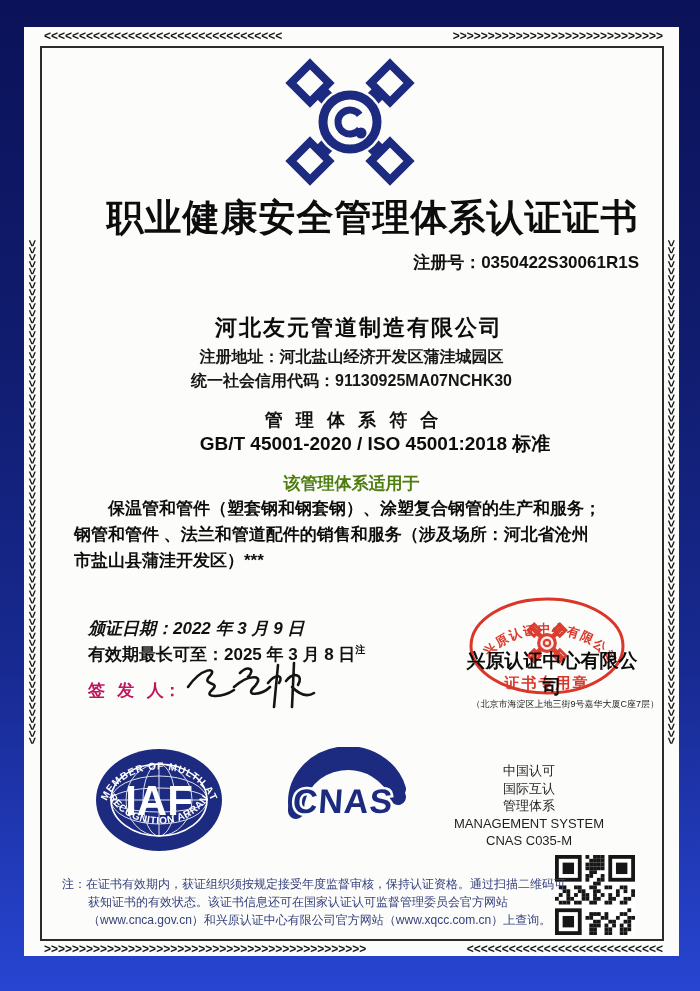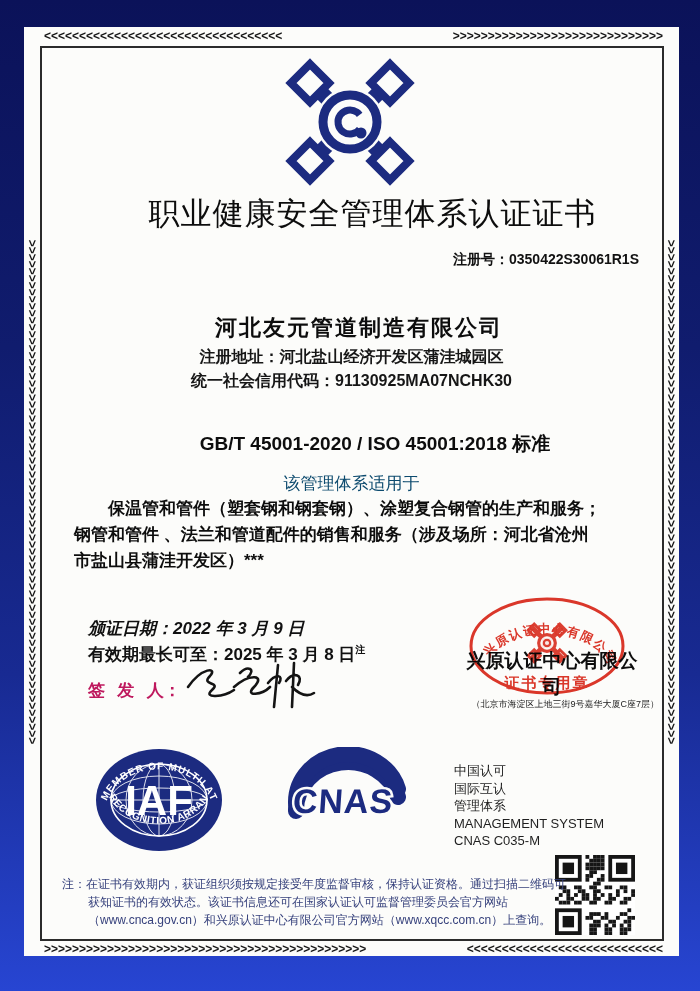--- a/index.html
+++ b/index.html
@@ -13,43 +13,43 @@
   .chev{white-space:nowrap;overflow:hidden;}
   .chevrow.top{top:3px;}
   .chevrow.bottom{bottom:1px;}
   .chevside{position:absolute;top:50%;white-space:nowrap;font-weight:700;font-size:12px;color:#151515;line-height:10px;}
   .chevside.left{left:8px;transform:translate(-50%,-50%) rotate(90deg);}
   .chevside.right{right:8px;transform:translate(50%,-50%) rotate(90deg);}
   .inner-border{position:absolute;left:16px;top:19px;right:15px;bottom:15px;border:2px solid #2b2b2b;}
   .abs{position:absolute;}
   .ctr{left:0;right:0;text-align:center;}
   .logo{left:256px;top:30px;width:140px;height:130px;}
-  .title{top:166px;font-size:31px;font-weight:400;color:#0d0d0d;letter-spacing:1px;padding-left:42px;}
-  .regno{top:224px;right:40px;font-size:14px;font-weight:700;color:#111;}
+  .title{top:166px;font-size:37px;font-weight:700;color:#0d0d0d;letter-spacing:1px;padding-left:42px;}
+  .regno{top:224px;right:40px;font-size:17px;font-weight:700;color:#111;}
   .certify{top:264px;font-size:18px;font-weight:700;word-spacing:1.8em;color:#111;}
   .company{top:286px;font-size:22px;font-weight:700;letter-spacing:2px;color:#0d0d0d;padding-left:15px;}
   .addr{top:320px;font-size:16px;font-weight:600;color:#161616;}
   .credit{top:344px;font-size:16px;font-weight:600;color:#161616;}
   .conform{top:381px;font-size:18px;font-weight:700;word-spacing:.45em;color:#111;}
   .standard{top:404px;font-size:19px;font-weight:700;color:#0d0d0d;margin-left:47px;}
-  .scopehead{top:445px;font-size:17px;font-weight:400;color:#0c4a6e;}
+  .scopehead{top:445px;font-size:17px;font-weight:700;color:#4d7c0f;}
   .scope{left:50px;right:18px;top:469px;font-size:17px;font-weight:700;color:#0d0d0d;line-height:26px;text-align:left;}
   .scope .ind{text-indent:2em;}
   .issue{left:64px;top:590px;font-size:17px;font-weight:600;color:#111;font-style:italic;}
   .valid{left:64px;top:616px;font-size:17px;font-weight:600;color:#111;}
   .valid sup{font-size:10px;}
   .signer{left:64px;top:652px;font-size:17px;font-weight:600;word-spacing:.45em;color:#be185d;}
   .signature{left:158px;top:630px;width:140px;height:62px;}
   .issuer{left:438px;top:621px;width:180px;text-align:center;font-size:19px;font-weight:700;
           color:#0d0d0d;letter-spacing:0;z-index:1;}
   .stamp{left:441px;top:566px;width:164px;height:110px;mix-blend-mode:multiply;z-index:2;}
   .issuer-addr{left:415px;top:671px;width:220px;text-align:right;font-size:9px;color:#1c1c1c;z-index:1;}
   .iaf{left:70px;top:720px;width:130px;height:106px;}
   .cnas{left:262px;top:720px;width:122px;height:106px;}
-  .cnas-text{left:430px;top:735px;font-size:13px;line-height:17.5px;color:#1f1f1f;text-align:left;}
+  .cnas-text{left:430px;top:735px;font-size:13px;line-height:17.5px;color:#1f1f1f;text-align:center;}
   .qr{left:531px;top:828px;width:80px;height:80px;}
   .note{left:38px;top:848px;width:478px;font-size:12px;line-height:18px;color:#36417c;
         text-align:left;padding-left:26px;text-indent:-26px;}
   svg text{font-family:"Liberation Sans","DejaVu Sans",sans-serif;}
 </style>
 </head>
 <body>
 
 <div class="frame">
   <div class="sheet">
@@ -82,20 +82,21 @@
         <circle cx="81" cy="76" r="5.5" fill="#1c2b80" stroke="none"></circle>
       </g>
     </svg>
 
     <div class="abs ctr title">职业健康安全管理体系认证证书</div>
     <div class="abs regno"><span>注册号：</span><span>0350422S30061R1S</span></div>
 
     <div class="abs ctr company">河北友元管道制造有限公司</div>
     <div class="abs ctr addr">注册地址：河北盐山经济开发区蒲洼城园区</div>
     <div class="abs ctr credit">统一社会信用代码：91130925MA07NCHK30</div>
+    <div class="abs ctr conform">管 理 体 系 符 合</div>
     <div class="abs ctr standard">GB/T 45001-2020 / ISO 45001:2018 标准</div>
     <div class="abs ctr scopehead">该管理体系适用于</div>
     <div class="abs scope">
       <div class="ind">保温管和管件（塑套钢和钢套钢）、涂塑复合钢管的生产和服务；</div>
       <div>钢管和管件 、法兰和管道配件的销售和服务（涉及场所：河北省沧州</div>
       <div>市盐山县蒲洼开发区）***</div>
     </div>
 
     <div class="abs issue">颁证日期：2022 年 3 月 9 日</div>
     <div class="abs valid"><span>有效期最长可至：2025 年 3 月 8 日</span><sup>注</sup></div>

